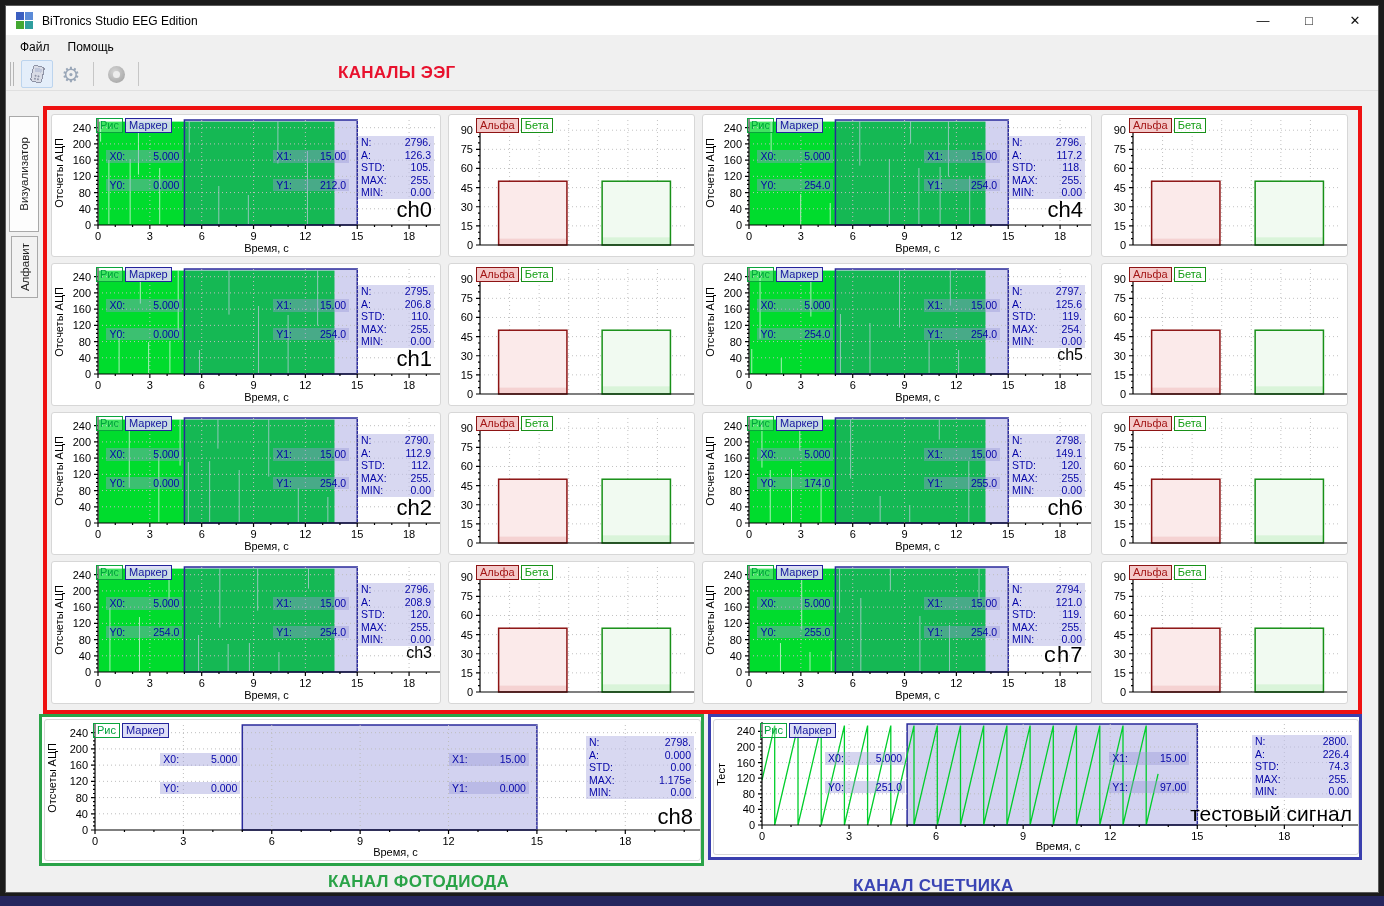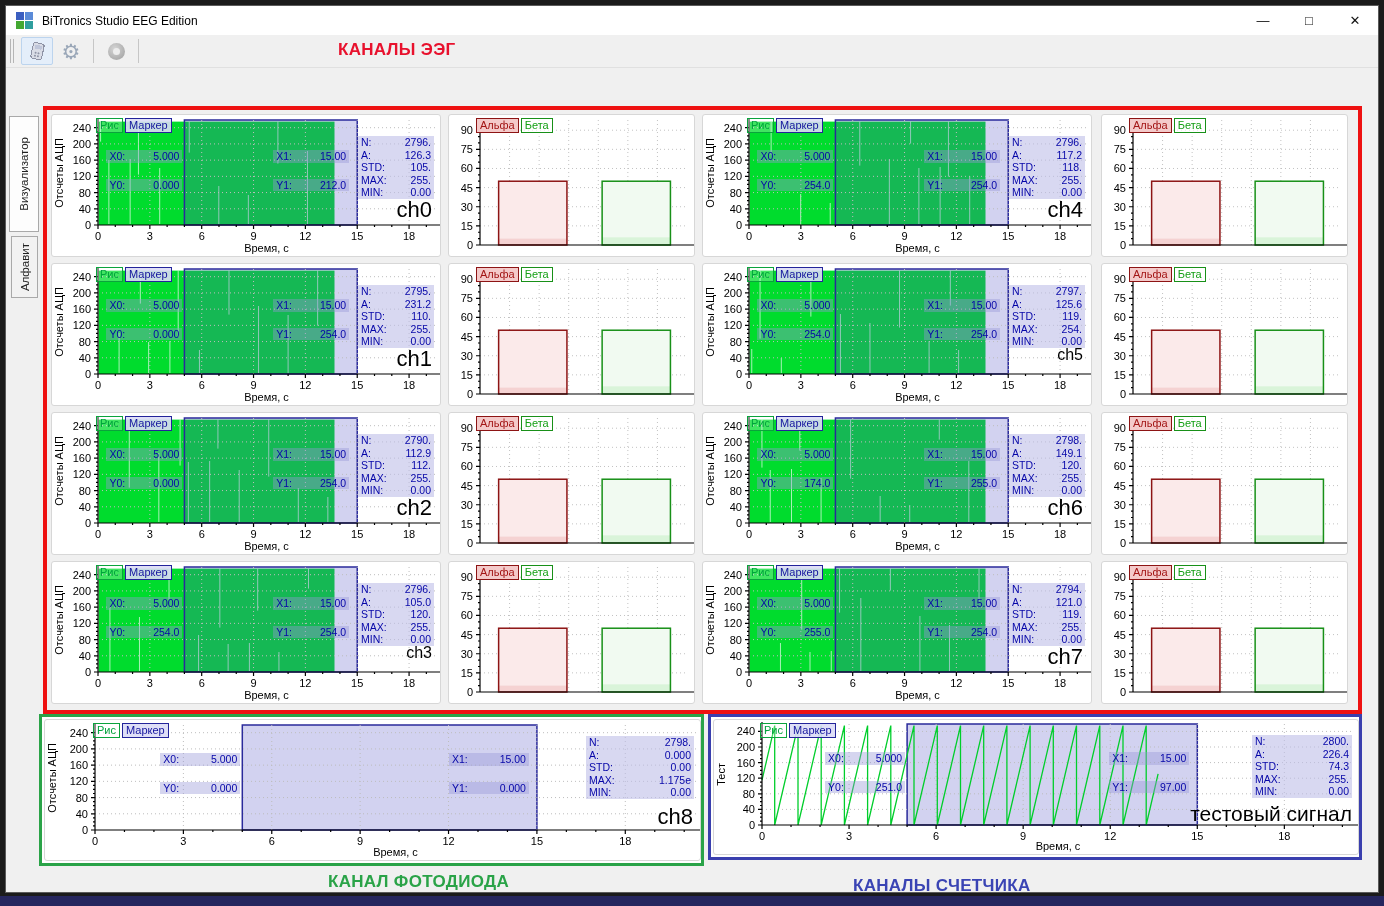--- a/index.html
+++ b/index.html
@@ -80,20 +80,24 @@
           <i class="q4"></i>
       </div>
       <div class="title">BiTronics Studio EEG Edition</div>
       <div class="winbtns">
         <div class="winbtn">—</div>
         <div class="winbtn">□</div>
         <div class="winbtn">✕</div>
       </div>
     </div>
 
+    <div class="menubar">
+      <span class="menuitem">Файл</span>
+      <span class="menuitem">Помощь</span>
+    </div>
 
     <div class="toolbar">
       <div class="grip"></div>
       <div class="tbtn sel">
         <svg class="devicon" width="20" height="20" viewBox="0 0 20 20">
           <rect x="5" y="2" width="11" height="16" rx="2.5" fill="#d9dce6" stroke="#8e93a6" transform="rotate(12 10 10)"></rect>
           <rect x="7" y="4" width="7" height="4" rx="1" fill="#bfc6da" transform="rotate(12 10 10)"></rect>
           <circle cx="9" cy="12" r="1" fill="#8e93a6" transform="rotate(12 10 10)"></circle>
           <circle cx="12" cy="12" r="1" fill="#8e93a6" transform="rotate(12 10 10)"></circle>
           <circle cx="9" cy="15" r="1" fill="#8e93a6" transform="rotate(12 10 10)"></circle>
@@ -645,21 +649,21 @@
               <span class="sv">254.0</span>
             </div>
           </div>
           <div class="blk stats" style="left: 306px; top: 21px; width: 76px;">
             <div class="r">
               <span class="sl">N:</span>
               <span class="sv">2795.</span>
             </div>
             <div class="r">
               <span class="sl">A:</span>
-              <span class="sv">231.2</span>
+              <span class="sv">206.8</span>
             </div>
             <div class="r">
               <span class="sl">STD:</span>
               <span class="sv">110.</span>
             </div>
             <div class="r">
               <span class="sl">MAX:</span>
               <span class="sv">255.</span>
             </div>
             <div class="r">
@@ -1453,21 +1457,21 @@
               <span class="sv">254.0</span>
             </div>
           </div>
           <div class="blk stats" style="left: 306px; top: 21px; width: 76px;">
             <div class="r">
               <span class="sl">N:</span>
               <span class="sv">2796.</span>
             </div>
             <div class="r">
               <span class="sl">A:</span>
-              <span class="sv">105.0</span>
+              <span class="sv">208.9</span>
             </div>
             <div class="r">
               <span class="sl">STD:</span>
               <span class="sv">120.</span>
             </div>
             <div class="r">
               <span class="sl">MAX:</span>
               <span class="sv">255.</span>
             </div>
             <div class="r">
@@ -1670,21 +1674,21 @@
             </div>
             <div class="r">
               <span class="sl">MAX:</span>
               <span class="sv">255.</span>
             </div>
             <div class="r">
               <span class="sl">MIN:</span>
               <span class="sv">0.00</span>
             </div>
           </div>
-          <div class="chlab" style="right: 8px; top: 82px; font-size: 22px;">ch7</div>
+          <div class="chlab" style="right: 8px; top: 82px; font-size: 22px; font-family: Liberation Mono, monospace;">ch7</div>
         </div>
         <div class="panel" style="width: 247px; height: 143px;">
           <svg width="247" height="143">
             <g stroke="#c2c2c2" stroke-width="1" stroke-dasharray="1,3">
               <line x1="60.57142857142857" y1="5" x2="60.57142857142857" y2="130"></line>
               <line x1="90.14285714285714" y1="5" x2="90.14285714285714" y2="130"></line>
               <line x1="119.71428571428571" y1="5" x2="119.71428571428571" y2="130"></line>
               <line x1="149.28571428571428" y1="5" x2="149.28571428571428" y2="130"></line>
               <line x1="178.85714285714286" y1="5" x2="178.85714285714286" y2="130"></line>
               <line x1="208.42857142857142" y1="5" x2="208.42857142857142" y2="130"></line>
@@ -2006,15 +2010,15 @@
             <div class="r">
               <span class="sl">MIN:</span>
               <span class="sv">0.00</span>
             </div>
           </div>
           <div class="chlab" style="right: 6px; top: 82px; font-size: 21px;">тестовый сигнал</div>
         </div>
       </div>
 
     <div class="caption" style="left:322px;top:866px;color:#2aa348;">КАНАЛ ФОТОДИОДА</div>
-    <div class="caption" style="left:847px;top:870px;color:#3a44b4;">КАНАЛЫ СЧЕТЧИКА</div>
+    <div class="caption" style="left:847px;top:870px;color:#3a44b4;">КАНАЛ СЧЕТЧИКА</div>
   </div>
 </div>
 
 </body></html>

